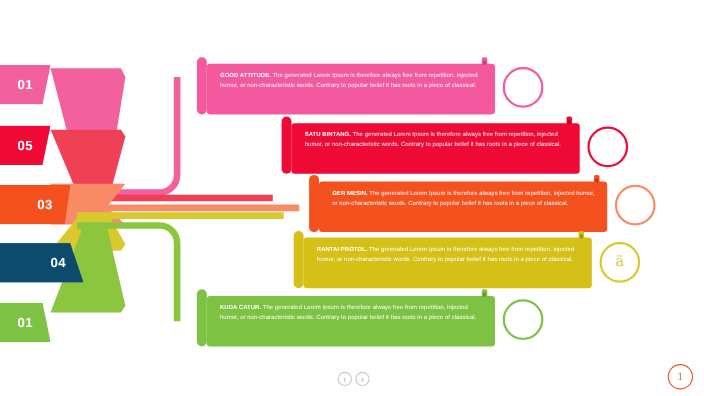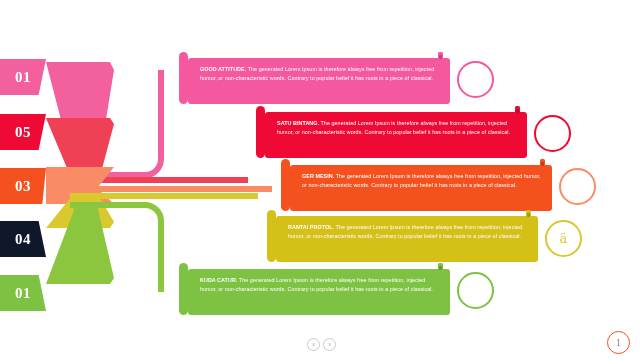--- a/index.html
+++ b/index.html
@@ -10,23 +10,22 @@
   }
   #stage{position:absolute;inset:0;width:640px;height:360px;}
 
   
   #ribbons{position:absolute;left:0;top:0;width:640px;height:360px;}
 
   
   .numtab{
     position:absolute;left:0;height:36px;width:46px;
     display:flex;align-items:center;justify-content:center;
-    color:#fff;font-size:15px;font-weight:bold;letter-spacing:.4px;
+    color:#fff;font-size:12px;font-weight:bold;letter-spacing:.4px;
     z-index:6;
-    font-family:Liberation Serif, serif;
   }
 
   
   .card{
     position:absolute;height:46px;border-radius:3px;
     z-index:5;box-sizing:border-box;
     padding:7px 10px 6px 12px;
   }
   .card .txt{
     color:#ffffff;font-size:5.4px;line-height:1.72;
@@ -93,24 +92,24 @@
     <path d="M46,284 L110,284 L114,278 L97,205 L72,205 L74,210 Z" fill="#8CC63F"></path>
     <path d="M70,205 L145,205 A16,16 0 0 1 161,221 L161,292" fill="none" stroke="#8CC63F" stroke-width="6"></path>
   </svg>
 
   <div class="numtab" style="top:59px;background:#F2609E;clip-path:polygon(0 0,100% 0,84% 100%,0 100%);">
     <span>01</span>
   </div>
   <div class="numtab" style="top:114px;background:#EE0A35;clip-path:polygon(0 0,100% 0,84% 100%,0 100%);">
     <span>05</span>
   </div>
-  <div class="numtab" style="top:168px;background:#F4511E;clip-path:polygon(0 0,100% 0,92% 100%,0 100%);">
+  <div class="numtab" style="top:168px;background:#F4511E;clip-path:polygon(0 0,100% 0,92% 100%,0 100%);padding-left:18px;">
     <span>03</span>
   </div>
-  <div class="numtab" style="top:221px;background:#0f172a;clip-path:polygon(0 0,84% 0,100% 100%,0 100%);">
+  <div class="numtab" style="top:221px;background:#0c4a6e;clip-path:polygon(0 0,84% 0,100% 100%,0 100%);padding-left:30px;">
     <span>04</span>
   </div>
   <div class="numtab" style="top:275px;background:#7DC242;clip-path:polygon(0 0,84% 0,100% 100%,0 100%);">
     <span>01</span>
   </div>
 
   <div class="card" style="left:188px;top:58px;width:262px;background:#F4589E;">
     <span class="ltab" style="background:#F4589E;"></span>
     <span class="pin" style="right:7px;background:#F4589E;"></span>
     <span class="txt"><b class="lead">GOOD ATTITUDE.</b> <span>The generated Lorem Ipsum is therefore always free from repetition, injected humor, or non-characteristic words. Contrary to popular belief it has roots in a piece of classical.</span></span>

